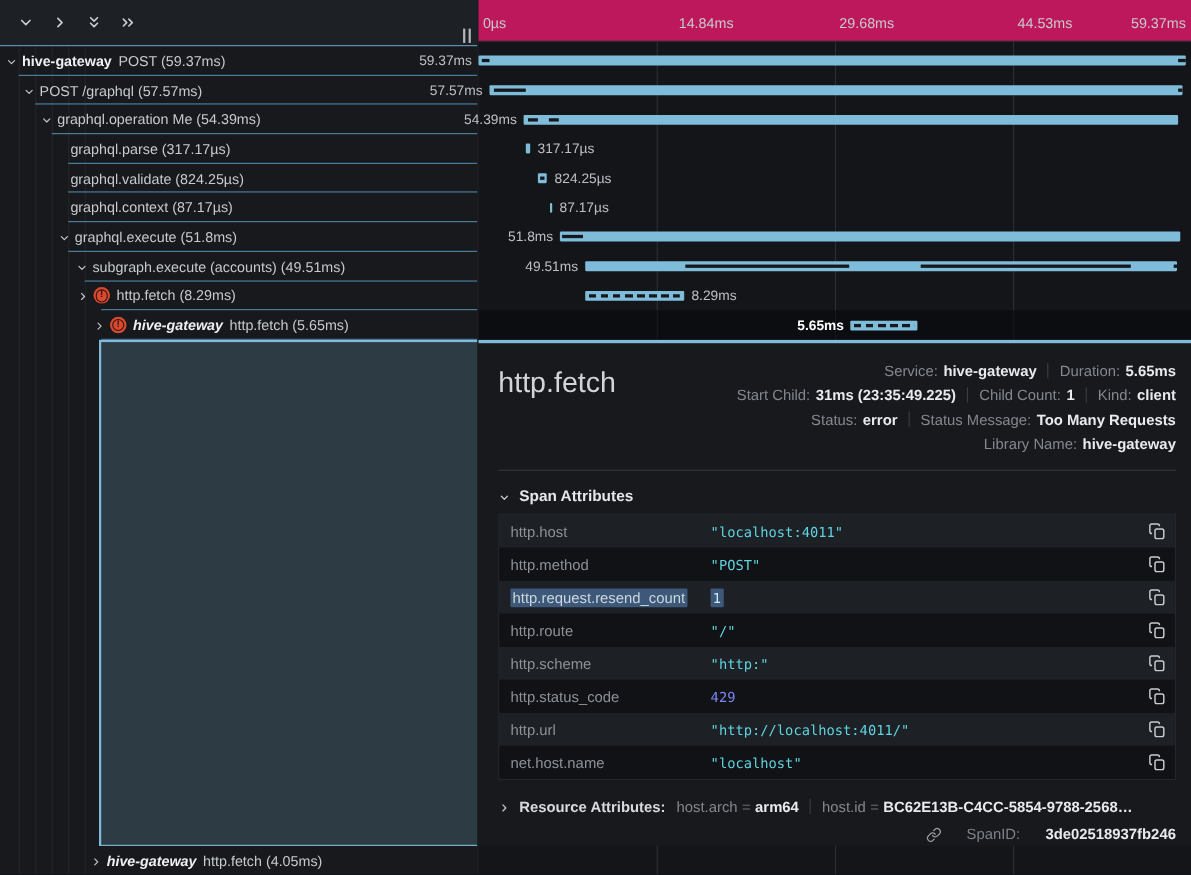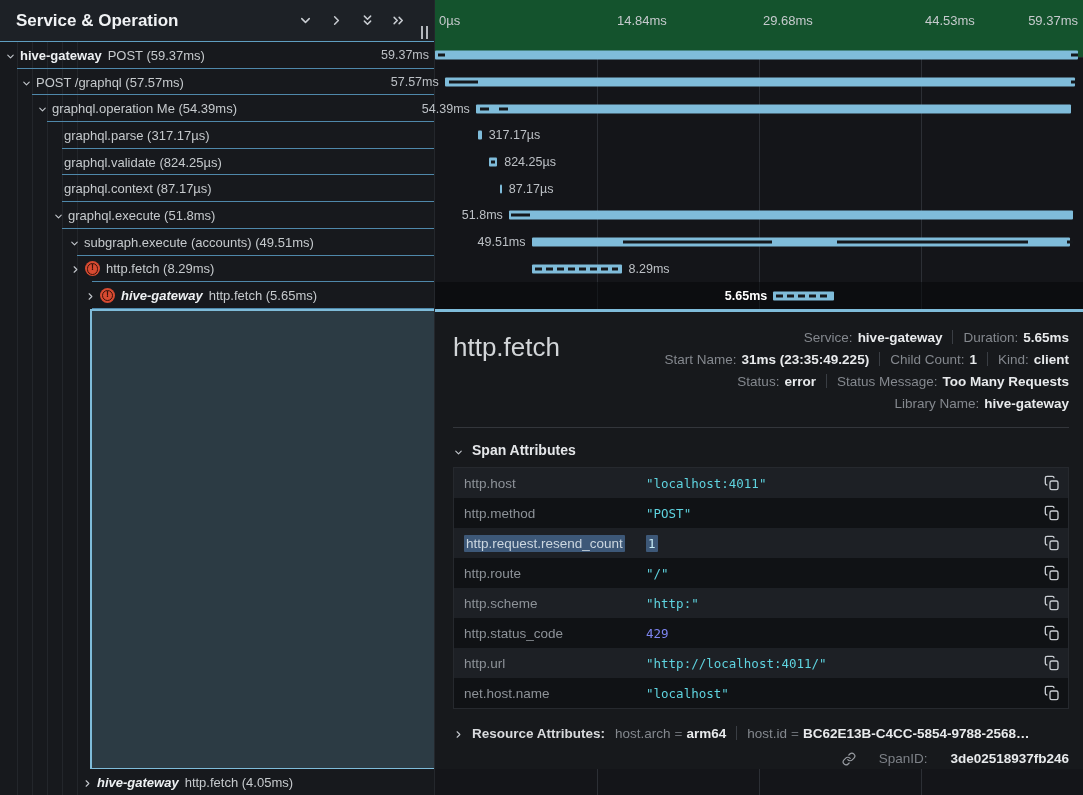--- a/index.html
+++ b/index.html
@@ -23,21 +23,21 @@
   .trow .op { white-space:nowrap; }
   .err-icon { position:relative; width:15px; height:15px; border-radius:50%; background:#d64a31; flex:0 0 auto; margin-right:6px; }
   .err-icon::before { content:""; position:absolute; inset:1.6px; border-radius:50%; border:1.6px solid #3a120a; }
   .err-icon::after { content:"!"; position:absolute; left:0; right:0; top:0.5px; text-align:center; font-size:9px; font-weight:bold; color:#3a120a; }
   .teal-box { position:absolute; left:90px; top:309px; width:344px; height:460px; background:#2c3b44;
     border-top:2px solid #7fbcda; border-left:2px solid #7fbcda; border-bottom:1px solid #7fbcda; z-index:3; }
   .bottom-row { position:absolute; left:0; top:769px; right:0; height:24px; z-index:4; }
 
   
   .timeline { position:absolute; left:434px; top:0; width:649px; height:795px; background:#141519; border-left:1px solid #24272c; }
-  .ruler { position:absolute; left:0; top:0; right:0; height:58px; background:#14532d; border-bottom:1px solid #23262a; z-index:2; }
+  .ruler { position:absolute; left:0; top:0; right:0; height:38px; background:#be185d; border-bottom:1px solid #23262a; z-index:2; }
   .ruler .tick { position:absolute; top:13px; font-size:13px; color:#c6cacd; white-space:nowrap; }
   .gridline { position:absolute; top:0; bottom:0; width:1px; background:#2c2f35; z-index:1; }
   .t-rows { position:absolute; left:0; top:42px; right:0; z-index:2; }
   .t-row { position:relative; height:26.7px; }
   .t-row.selected { background:rgba(5,7,9,0.55); }
   .bar { position:absolute; top:50%; transform:translateY(-50%); height:9px; background:#7fbcda; border-radius:1px; }
   .mark { position:absolute; top:50%; transform:translateY(-50%); height:3px; background:#15181c; }
   .mark.dashed { background:repeating-linear-gradient(90deg,#15181c 0 7px,transparent 7px 11px); }
   .bar-label { position:absolute; top:50%; transform:translateY(-50%); font-size:12.5px; color:#bcc0c5; white-space:nowrap; z-index:3; }
   .bar-label.lbl-left { transform:translate(-100%,-50%); }
@@ -168,21 +168,21 @@
         <div class="d-title">http.fetch</div>
         <div class="d-meta" id="d-meta">
             <div class="d-meta-line">
               <span class="lab">Service:</span>
               <span class="val">hive-gateway</span>
               <span class="d-sep"></span>
               <span class="lab">Duration:</span>
               <span class="val">5.65ms</span>
             </div>
             <div class="d-meta-line">
-              <span class="lab">Start Name:</span>
+              <span class="lab">Start Child:</span>
               <span class="val">31ms (23:35:49.225)</span>
               <span class="d-sep"></span>
               <span class="lab">Child Count:</span>
               <span class="val">1</span>
               <span class="d-sep"></span>
               <span class="lab">Kind:</span>
               <span class="val">client</span>
             </div>
             <div class="d-meta-line">
               <span class="lab">Status:</span>
@@ -285,21 +285,20 @@
               <path d="M14 11a5 5 0 0 0-7.54-.54l-3 3a5 5 0 0 0 7.07 7.07l1.71-1.71"></path>
             </svg></span>
         <span class="lab">SpanID:</span>
         <span class="val">3de02518937fb246</span>
       </div>
     </div>
   </div>
 
   <div class="left-panel">
     <div class="lp-header">
-      <span class="lp-title">Service &amp; Operation</span>
       <span class="lp-icons" id="lp-icons">
           <span class="icn"><svg viewBox="0 0 24 24" fill="none" stroke="currentColor" stroke-width="2.4" stroke-linecap="round" stroke-linejoin="round">
               <polyline points="6 9 12 15 18 9"></polyline>
             </svg></span>
           <span class="icn"><svg viewBox="0 0 24 24" fill="none" stroke="currentColor" stroke-width="2.4" stroke-linecap="round" stroke-linejoin="round">
               <polyline points="9 6 15 12 9 18"></polyline>
             </svg></span>
           <span class="icn"><svg viewBox="0 0 24 24" fill="none" stroke="currentColor" stroke-width="2.4" stroke-linecap="round" stroke-linejoin="round">
               <polyline points="7 5 12 10 17 5"></polyline>
               <polyline points="7 13 12 18 17 13"></polyline>

